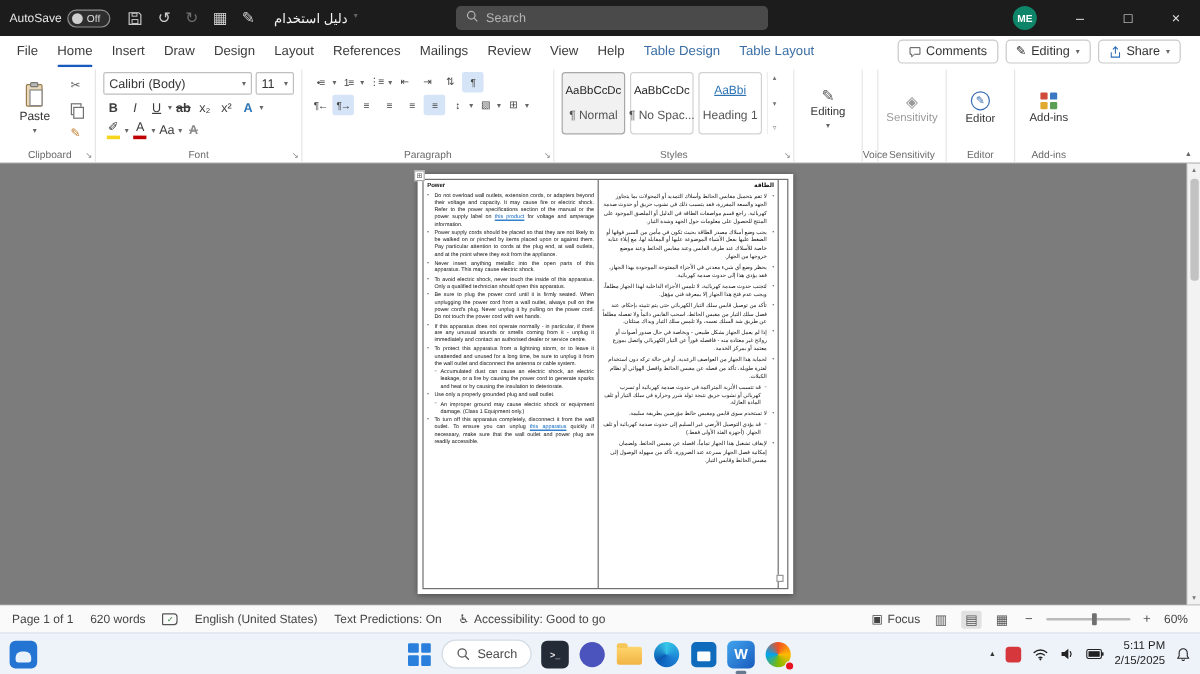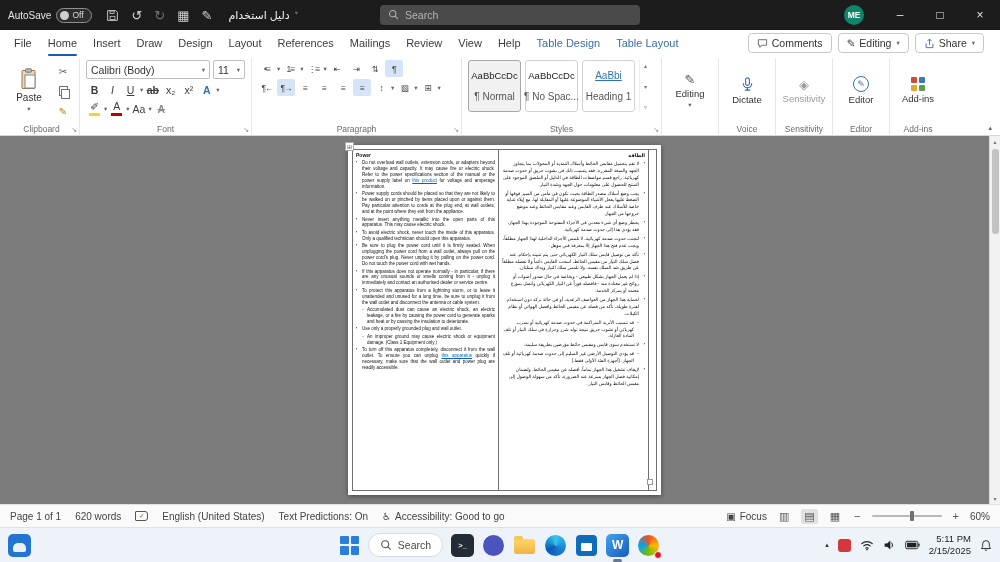--- a/index.html
+++ b/index.html
@@ -362,29 +362,20 @@
 
     <div class="rgroup">
       <div class="bigbtn">
         <span class="bicon">✎</span>
         <span>Editing</span>
         <span class="chev">▾</span>
       </div>
     </div>
 
     <div class="rgroup">
-      <div class="bigbtn">
-        <svg class="mic-svg" width="15" height="16" viewBox="0 0 16 16">
-            <rect x="6" y="1.5" width="4" height="8" rx="2"></rect>
-            <path d="M3.5 7.5a4.5 4.5 0 0 0 9 0"></path>
-            <line x1="8" y1="12" x2="8" y2="14.5"></line>
-            <line x1="5.5" y1="14.5" x2="10.5" y2="14.5"></line>
-          </svg>
-        <span>Dictate</span>
-      </div>
       <span class="glabel">Voice</span>
     </div>
 
     <div class="rgroup">
       <div class="bigbtn dis">
         <span class="bicon dis">◈</span>
         <span class="dis">Sensitivity</span>
       </div>
       <span class="glabel">Sensitivity</span>
     </div>

